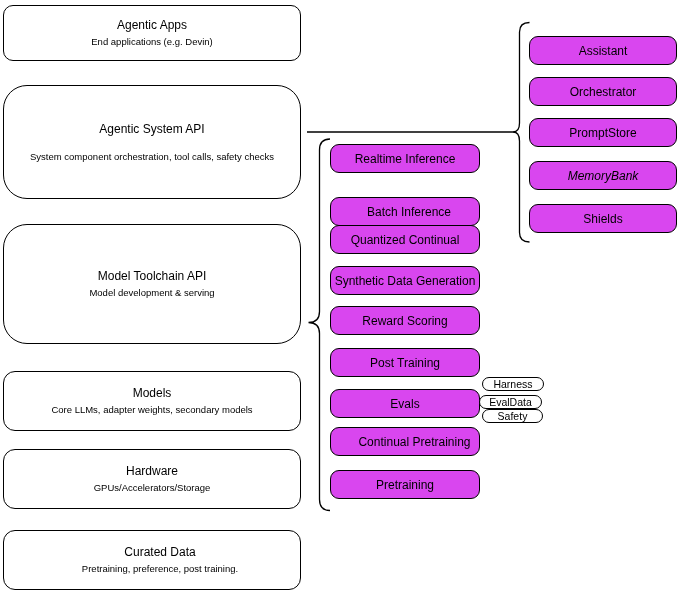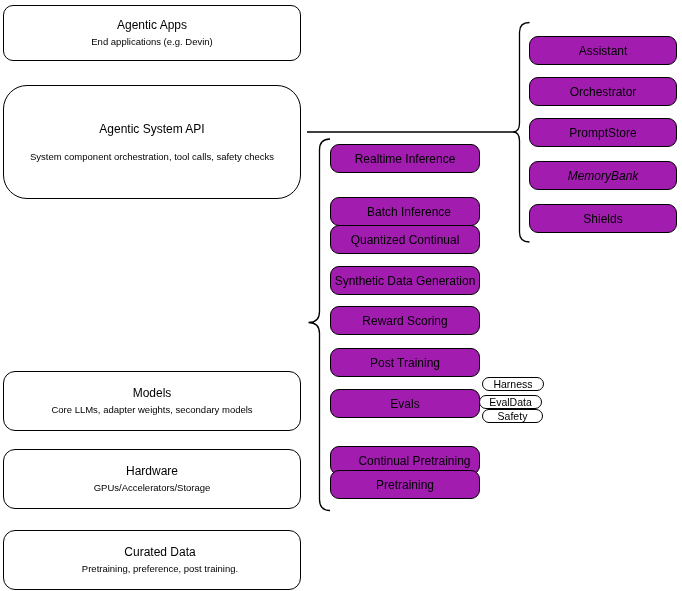--- a/index.html
+++ b/index.html
@@ -31,21 +31,21 @@
     text-align: center;
     z-index: 2;
   }
   .stack-box { left: 3px; width: 298px; }
   .stack-title { font-size: 12px; line-height: 15px; white-space: nowrap; }
   .stack-sub { font-size: 9.5px; line-height: 12px; margin-top: 3px; white-space: nowrap; }
   .node {
     position: absolute;
     box-sizing: border-box;
     border: 1.3px solid #000000;
-    background: #a21caf;
+    background: #d946ef;
     border-radius: 9px;
     display: flex;
     align-items: center;
     justify-content: center;
     font-size: 12px;
     white-space: nowrap;
     z-index: 2;
   }
   .mid-node { left: 330px; width: 150px; height: 29px; }
   .right-node { left: 529px; width: 148px; height: 29px; }
@@ -78,20 +78,24 @@
   <div class="box stack-box" style="top:5px; height:56px; border-radius:10px;">
     <div class="stack-title">Agentic Apps</div>
     <div class="stack-sub">End applications (e.g. Devin)</div>
   </div>
 
   <div class="box stack-box" style="top:85px; height:114px; border-radius:24px;gap:11px;">
     <div class="stack-title">Agentic System API</div>
     <div class="stack-sub">System component orchestration, tool calls, safety checks</div>
   </div>
 
+  <div class="box stack-box" style="top:224px; height:120px; border-radius:24px;">
+    <div class="stack-title">Model Toolchain API</div>
+    <div class="stack-sub">Model development &amp; serving</div>
+  </div>
 
   <div class="box stack-box" style="top:371px; height:60px; border-radius:12px;">
     <div class="stack-title">Models</div>
     <div class="stack-sub">Core LLMs, adapter weights, secondary models</div>
   </div>
 
   <div class="box stack-box" style="top:449px; height:60px; border-radius:12px;">
     <div class="stack-title">Hardware</div>
     <div class="stack-sub">GPUs/Accelerators/Storage</div>
   </div>
@@ -115,21 +119,21 @@
   </div>
   <div class="node mid-node" style="top:306px;">
     <span>Reward Scoring</span>
   </div>
   <div class="node mid-node" style="top:348px;">
     <span>Post Training</span>
   </div>
   <div class="node mid-node" style="top:389px;">
     <span>Evals</span>
   </div>
-  <div class="node mid-node" style="top:446px;padding-left:19px;">
+  <div class="node mid-node" style="top:427px;padding-left:19px;">
     <span>Continual Pretraining</span>
   </div>
   <div class="node mid-node" style="top:470px;">
     <span>Pretraining</span>
   </div>
 
   <div class="tag" style="left:470px; top:377px; width:62px; height:14px;">
     <span>Harness</span>
   </div>
   <div class="tag" style="left:467px; top:394.5px; width:63px; height:14px;">

